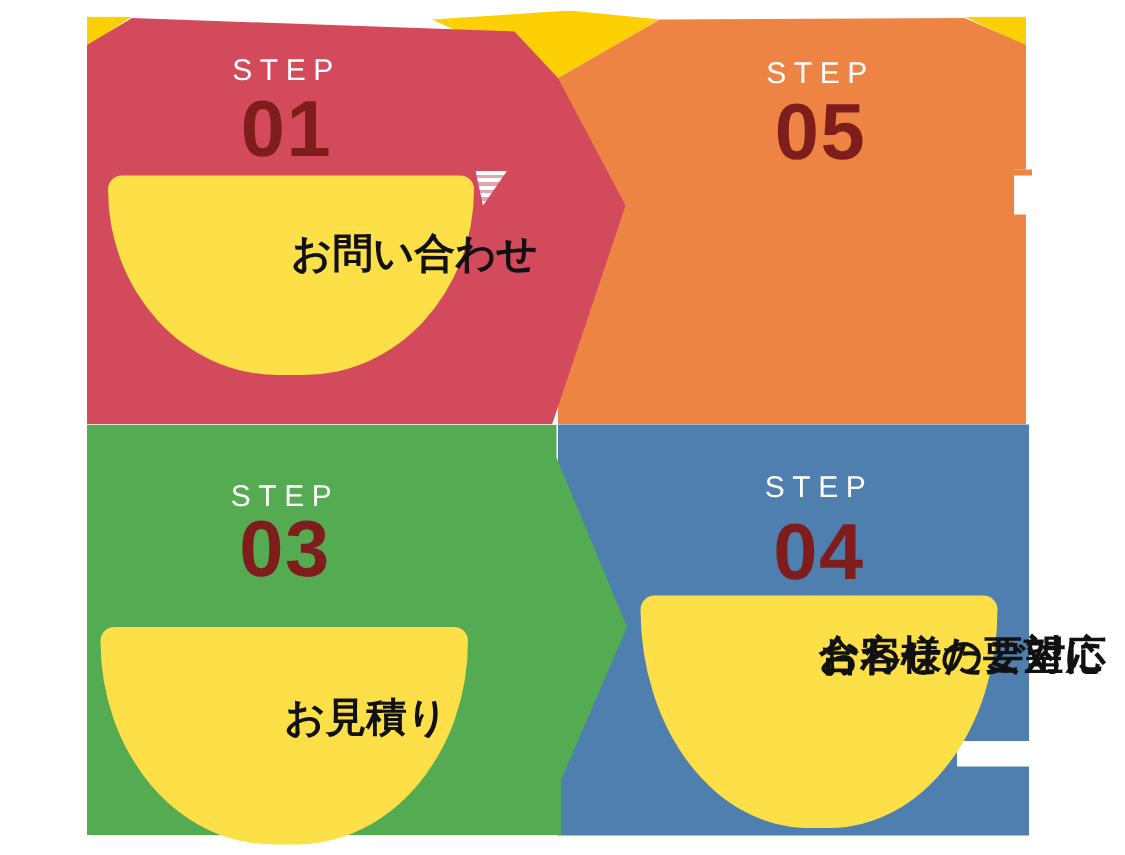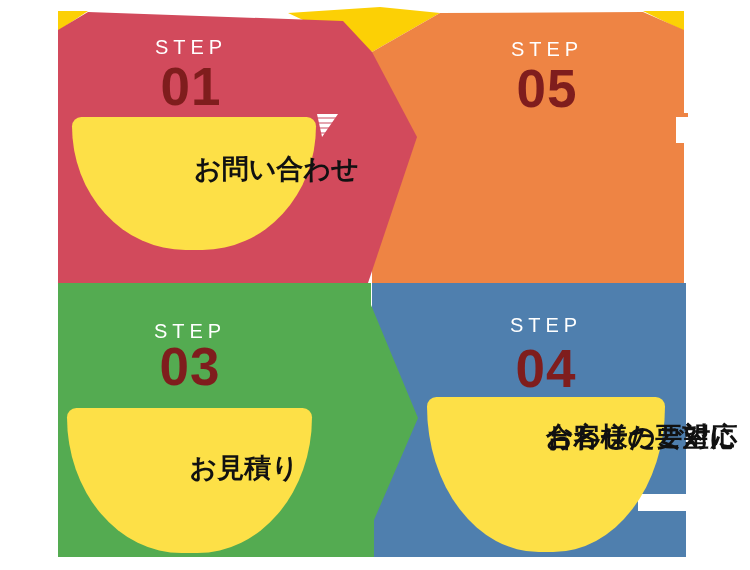--- a/index.html
+++ b/index.html
@@ -38,21 +38,21 @@
   .lb1{left:91px;top:37px;} .nm1{left:91px;top:60px;}
   .lb2{left:447px;top:39px;} .nm2{left:447px;top:62px;}
   .lb3{left:90px;top:321px;} .nm3{left:90px;top:340px;}
   .lb4{left:446px;top:315px;} .nm4{left:446px;top:342px;}
 
   
   .bowl{background:#fde047;border-radius:10px 10px 50% 50% / 10px 10px 100% 100%;
     display:flex;flex-direction:column;align-items:center;}
   .b1{left:72px;top:117px;width:244px;height:133px;padding-top:32px;}
   .b2{left:427px;top:117px;width:240px;height:136px;padding-top:32px;}
-  .b3{left:67px;top:408px;width:245px;height:145px;padding-top:40px;}
+  .b3{left:67px;top:418px;width:245px;height:145px;padding-top:40px;}
   .b4{left:427px;top:397px;width:238px;height:155px;padding-top:20px;}
   .bowl .title{position:static;color:#111111;font-size:27px;font-weight:700;
     line-height:40px;text-align:center;white-space:nowrap;}
   .bowl .title span{position:static;display:block;}
 </style>
 </head>
 <body>
 
 <div id="stage">
 

